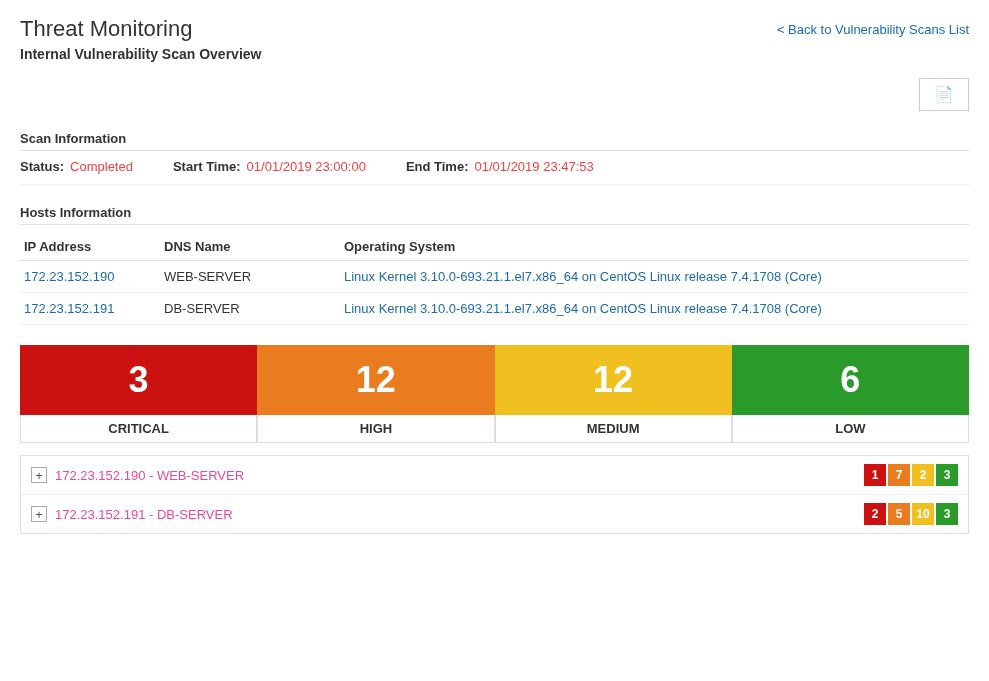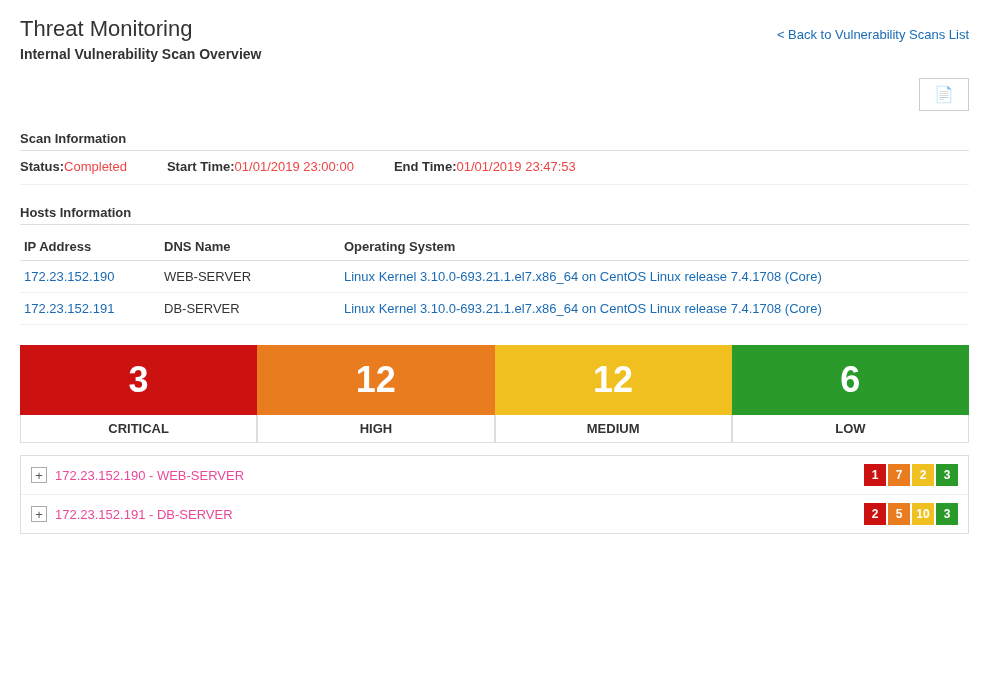--- a/index.html
+++ b/index.html
@@ -8,21 +8,21 @@
       font-size: 13px;
       color: #333;
       background: #fff;
       width: 989px;
       min-height: 681px;
       padding: 16px 20px;
     }
     .header-row {
       display: flex;
       justify-content: space-between;
-      align-items: flex-end;
+      align-items: flex-start;
       margin-bottom: 4px;
     }
     .page-title {
       font-size: 22px;
       font-weight: normal;
       color: #333;
     }
     .back-link {
       color: #1a6bb5;
       text-decoration: none;
@@ -66,20 +66,21 @@
       display: flex;
       align-items: center;
       gap: 40px;
       margin-bottom: 20px;
       padding-bottom: 10px;
       border-bottom: 1px solid #eee;
     }
     .scan-field {
       display: flex;
       align-items: center;
+      gap: 6px;
     }
     .scan-label {
       font-weight: bold;
       font-size: 13px;
     }
     .scan-value {
       color: #ef4444;
       font-size: 13px;
     }
     .hosts-section {

